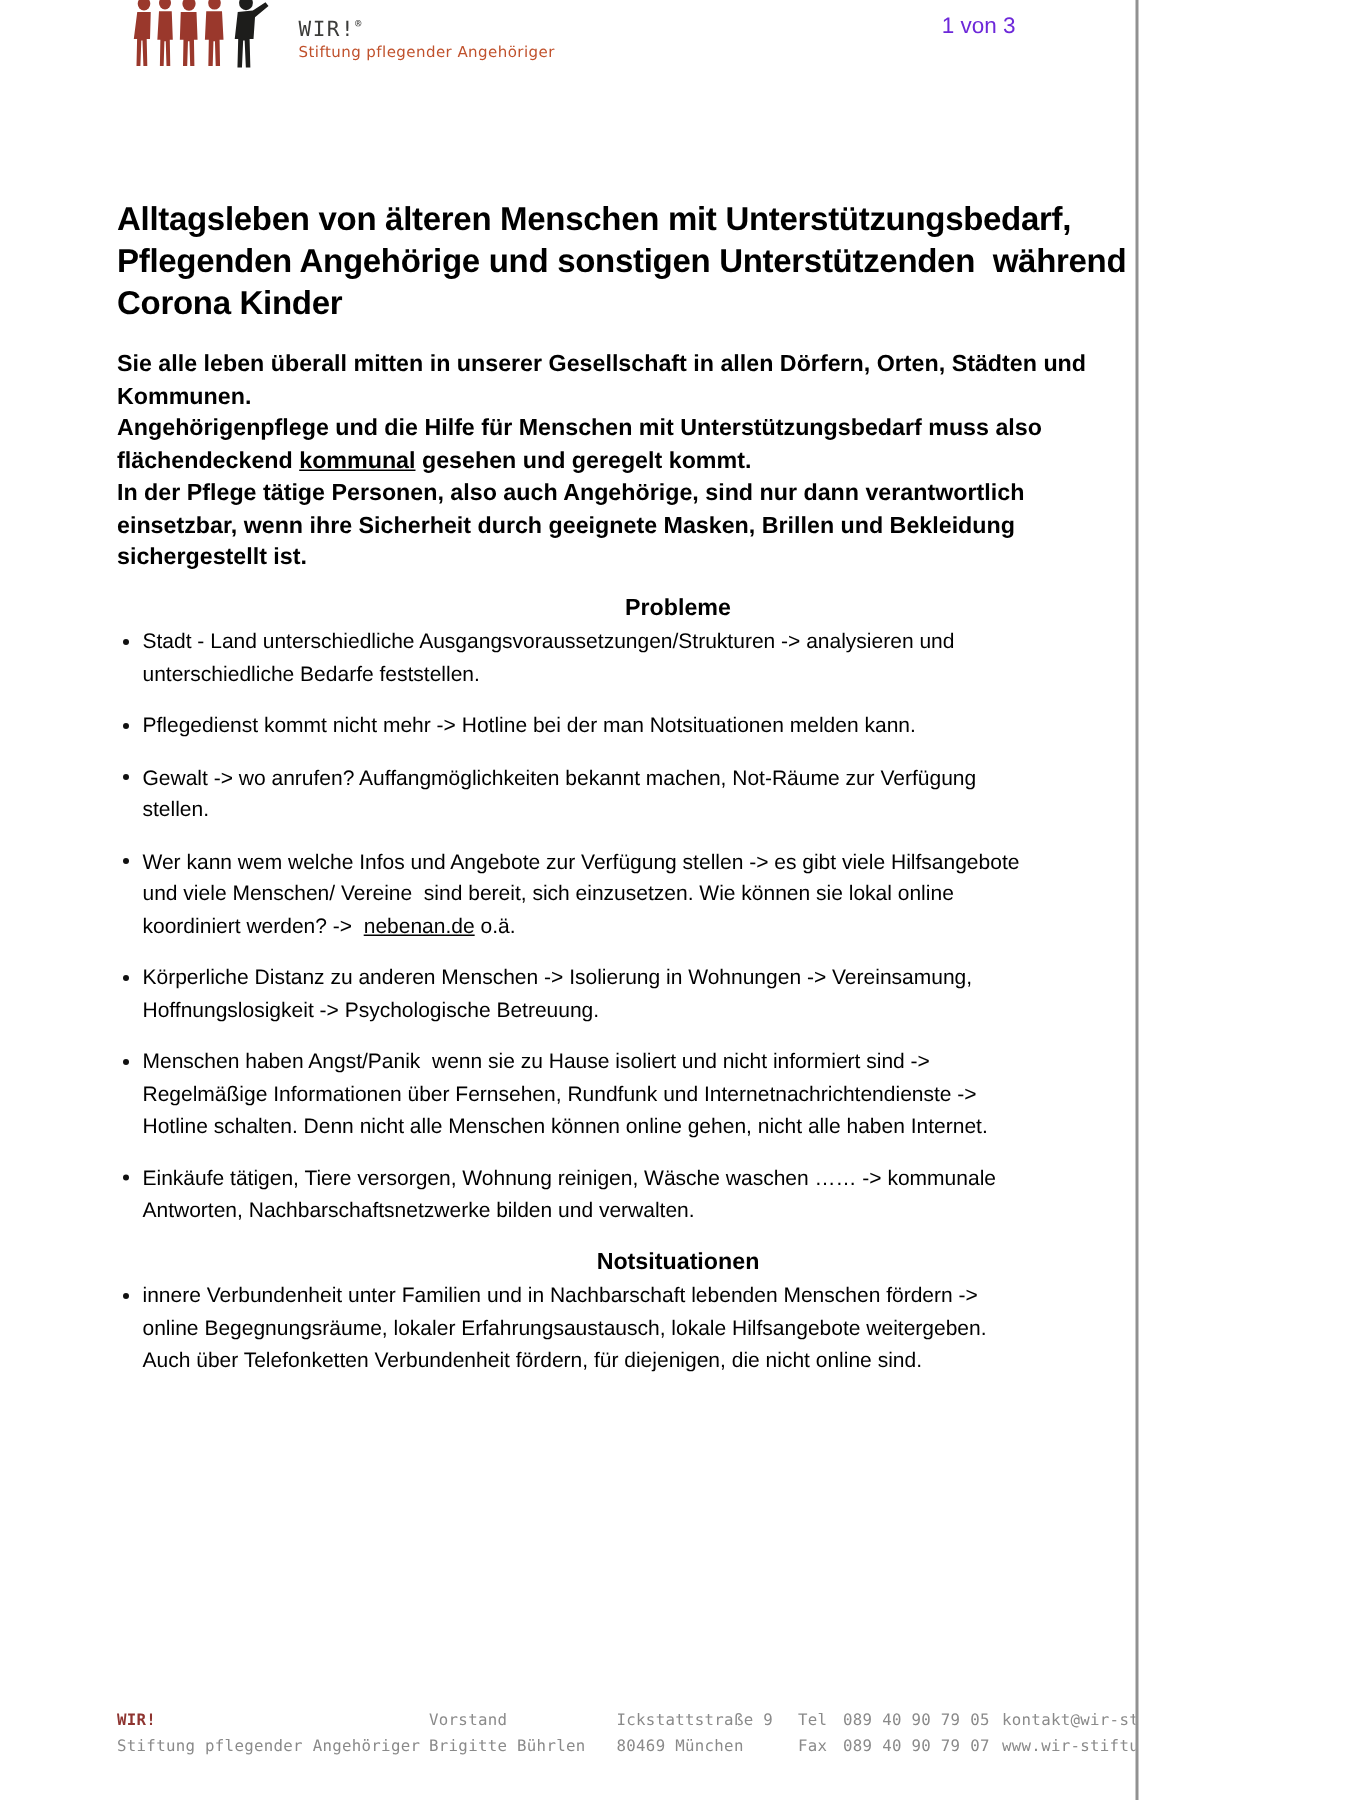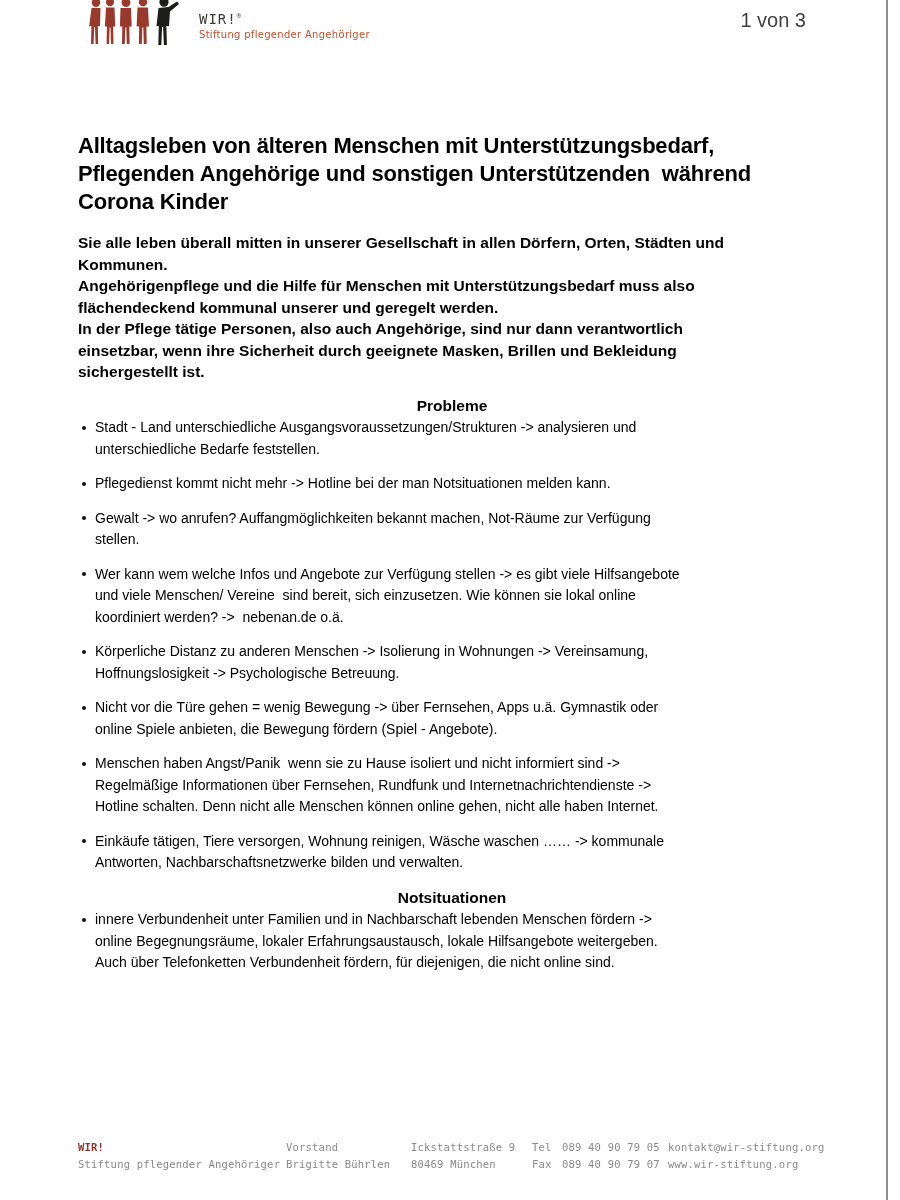--- a/index.html
+++ b/index.html
@@ -1,64 +1,64 @@
 <!DOCTYPE html>
 <html><head>
 <meta charset="utf-8">
 <style>
   * { box-sizing: border-box; margin: 0; padding: 0; }
   html, body { background: #ffffff; }
   .page {
     position: relative;
-    width: 888px;
+    width: 759px;
     height: 1200px;
     background: #ffffff;
     font-family: "Liberation Sans", sans-serif;
     color: #000;
     border-right: 2px solid #919191;
     overflow: hidden;
   }
   
   .logo { position: absolute; top: 0; left: 88px; display: flex; align-items: flex-start; }
   .logo-figures { display: block; }
   .logo-text { margin-left: 7px; padding-top: 9px; }
   .logo-brand {
     font-family: "DejaVu Sans Mono", monospace;
     font-size: 14px; color: #3c3c3a; letter-spacing: 1px; line-height: 14px;
   }
   .logo-brand sup { font-size: 7px; vertical-align: 6px; letter-spacing: 0; }
   .logo-tagline {
     font-family: "DejaVu Sans", sans-serif;
     font-size: 10px; color: #c0512c; letter-spacing: 0.3px; margin-top: 3px;
   }
-  .page-num { position: absolute; top: 9px; right: 80px; font-size: 20px; color: #404040; }
+  .page-num { position: absolute; top: 9px; right: 80px; font-size: 15px; color: #6d28d9; }
   
   .content { position: absolute; left: 78px; top: 132px; width: 748px; }
   .doc-title {
     font-size: 22px; line-height: 28px; font-weight: bold;
     white-space: pre-wrap; margin-bottom: 16px; letter-spacing: -0.2px;
   }
   .intro p {
     font-weight: bold; font-size: 15.5px; line-height: 21.5px; white-space: pre-wrap;
   }
-  .underline { }
+  .underline { text-decoration: underline; }
   h2.sec {
     font-size: 15.5px; line-height: 21.5px; font-weight: bold; margin: 12px 0 1px 0; text-align: center;
   }
   h2.sec-tight { margin-top: 4px; }
   ul.bullets { list-style: none; font-size: 14px; line-height: 21.5px; }
   ul.bullets li {
     position: relative; padding-left: 17px; margin-bottom: 13px; white-space: pre-wrap;
   }
   ul.bullets.last li { margin-bottom: 0; }
   ul.bullets li::before {
     content: ""; position: absolute; left: 4px; top: 8.6px;
     width: 4px; height: 4px; border-radius: 50%; background: #111;
   }
-  .link { cursor: pointer; }
+  .link { text-decoration: underline; cursor: pointer; }
   
   .footer {
     position: absolute; left: 78px; top: 1139px; width: 760px; display: flex;
     font-family: "DejaVu Sans Mono", monospace;
     font-size: 10.5px; line-height: 16.5px; color: #8a8a8a; letter-spacing: 0.2px;
   }
   .fcol1 { width: 208px; }
   .fcol2 { width: 125px; }
   .fcol3 { width: 121px; }
   .fcol4 { width: 136px; }
@@ -97,40 +97,38 @@
   <div class="content">
 
     <h1 class="doc-title">Alltagsleben von älteren Menschen mit Unterstützungsbedarf,
 Pflegenden Angehörige und sonstigen Unterstützenden  während
 Corona Kinder</h1>
 
     <div class="intro">
       <p>Sie alle leben überall mitten in unserer Gesellschaft in allen Dörfern, Orten, Städten und
 Kommunen.</p>
       <p><span>Angehörigenpflege und die Hilfe für Menschen mit Unterstützungsbedarf muss also
-flächendeckend </span><span class="underline">kommunal</span><span> unserer und geregelt werden.</span></p>
+flächendeckend </span><span class="underline">kommunal</span><span> gesehen und geregelt kommt.</span></p>
       <p>In der Pflege tätige Personen, also auch Angehörige, sind nur dann verantwortlich
 einsetzbar, wenn ihre Sicherheit durch geeignete Masken, Brillen und Bekleidung
 sichergestellt ist.</p>
     </div>
 
     <h2 class="sec">Probleme</h2>
     <ul class="bullets">
       <li>Stadt - Land unterschiedliche Ausgangsvoraussetzungen/Strukturen -&gt; analysieren und
 unterschiedliche Bedarfe feststellen.</li>
       <li>Pflegedienst kommt nicht mehr -&gt; Hotline bei der man Notsituationen melden kann.</li>
       <li>Gewalt -&gt; wo anrufen? Auffangmöglichkeiten bekannt machen, Not-Räume zur Verfügung
 stellen.</li>
       <li><span>Wer kann wem welche Infos und Angebote zur Verfügung stellen -&gt; es gibt viele Hilfsangebote
 und viele Menschen/ Vereine  sind bereit, sich einzusetzen. Wie können sie lokal online
 koordiniert werden? -&gt;  </span><span class="link">nebenan.de</span><span> o.ä.</span></li>
       <li>Körperliche Distanz zu anderen Menschen -&gt; Isolierung in Wohnungen -&gt; Vereinsamung,
 Hoffnungslosigkeit -&gt; Psychologische Betreuung.</li>
-      <li>Nicht vor die Türe gehen = wenig Bewegung -&gt; über Fernsehen, Apps u.ä. Gymnastik oder
-online Spiele anbieten, die Bewegung fördern (Spiel - Angebote).</li>
       <li>Menschen haben Angst/Panik  wenn sie zu Hause isoliert und nicht informiert sind -&gt;
 Regelmäßige Informationen über Fernsehen, Rundfunk und Internetnachrichtendienste -&gt;
 Hotline schalten. Denn nicht alle Menschen können online gehen, nicht alle haben Internet.</li>
       <li>Einkäufe tätigen, Tiere versorgen, Wohnung reinigen, Wäsche waschen …… -&gt; kommunale
 Antworten, Nachbarschaftsnetzwerke bilden und verwalten.</li>
     </ul>
 
     <h2 class="sec sec-tight">Notsituationen</h2>
     <ul class="bullets last">
       <li>innere Verbundenheit unter Familien und in Nachbarschaft lebenden Menschen fördern -&gt;

